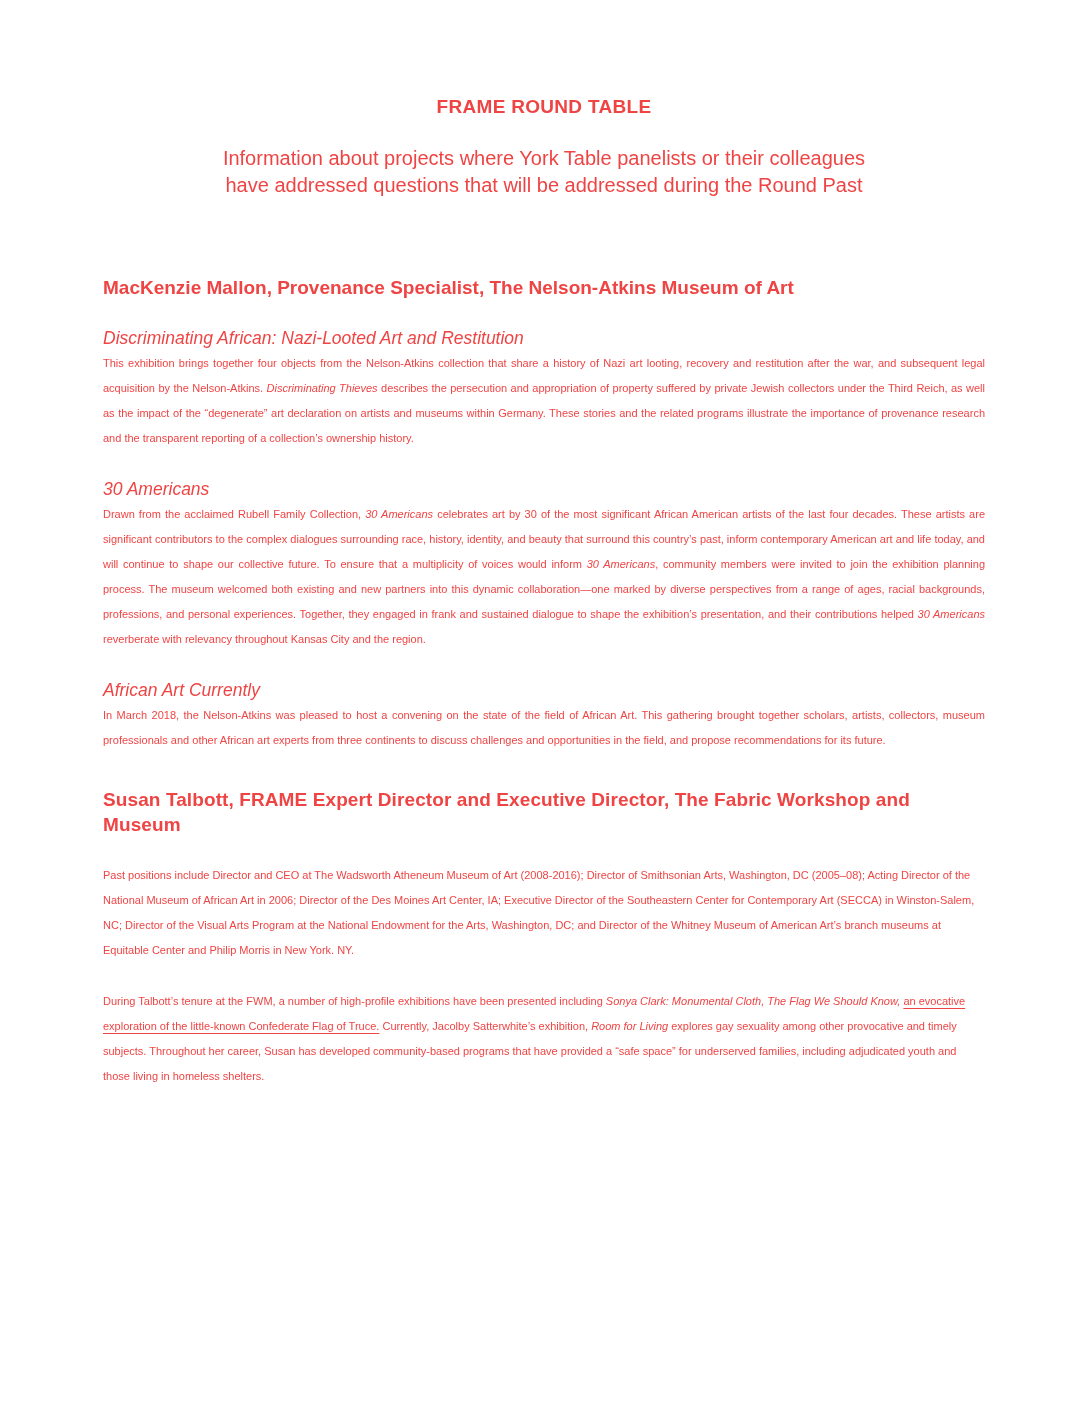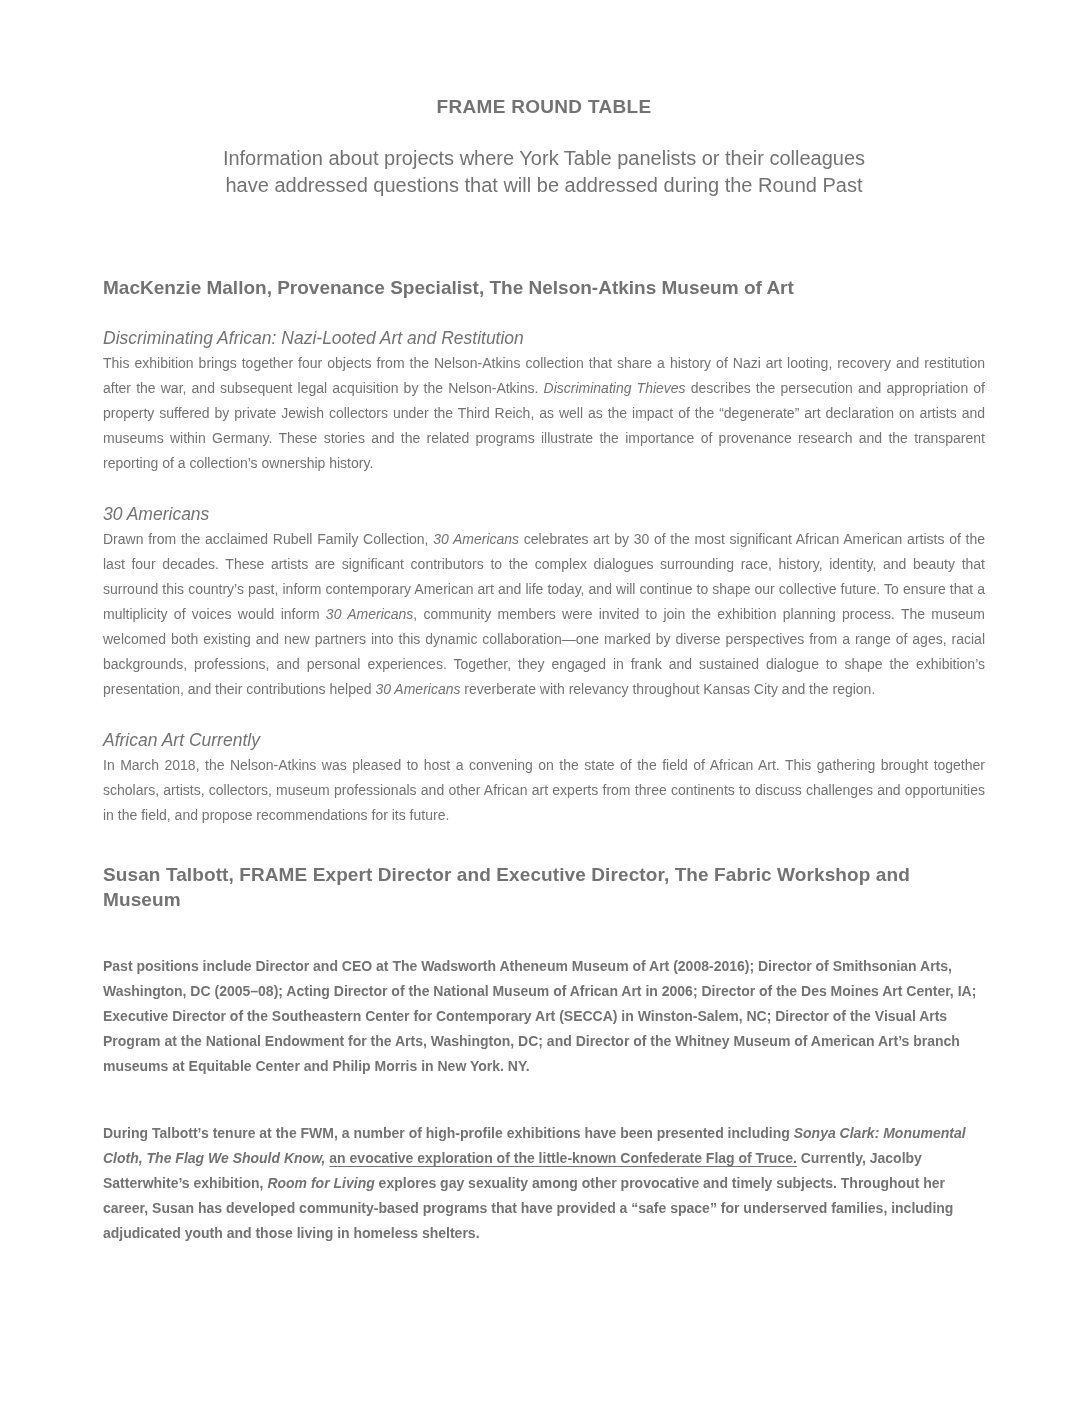--- a/index.html
+++ b/index.html
@@ -5,21 +5,21 @@
   * { margin: 0; padding: 0; box-sizing: border-box; }
   html, body { background: #ffffff; }
   .page {
     position: relative;
     width: 1088px;
     min-height: 1408px;
     margin: 0 auto;
     padding: 96px 103px 60px 103px;
     background: #ffffff;
     font-family: "Liberation Sans", "DejaVu Sans", sans-serif;
-    color: #737373;
+    color: #ef4444;
   }
   .doc-title {
     text-align: center;
     font-size: 19px;
     font-weight: bold;
     letter-spacing: 0.3px;
   }
   .doc-subtitle {
     margin-top: 27px;
     text-align: center;
@@ -33,27 +33,27 @@
   }
   .section.mackenzie .sec-heading { margin-top: 76px; }
   .section.talbott  .sec-heading { margin-top: 34px; font-weight: 800; letter-spacing: 0.1px; }
   .entry { margin-top: 26px; }
   .entry-title {
     font-style: italic;
     font-size: 17.5px;
     line-height: 25px;
   }
   .body {
-    font-size: 14px;
+    font-size: 11px;
     line-height: 25px;
   }
   .just { text-align: justify; }
   .talbott .body {
-    margin-top: 42px;
-    font-weight: 700;
+    margin-top: 26px;
+    font-weight: 400;
   }
   .it { font-style: italic; }
   .ul { text-decoration: underline; text-underline-offset: 3px; }
 </style>
 </head>
 <body>
 
 <div class="page">
 
   <div class="doc-title">FRAME ROUND TABLE</div>

